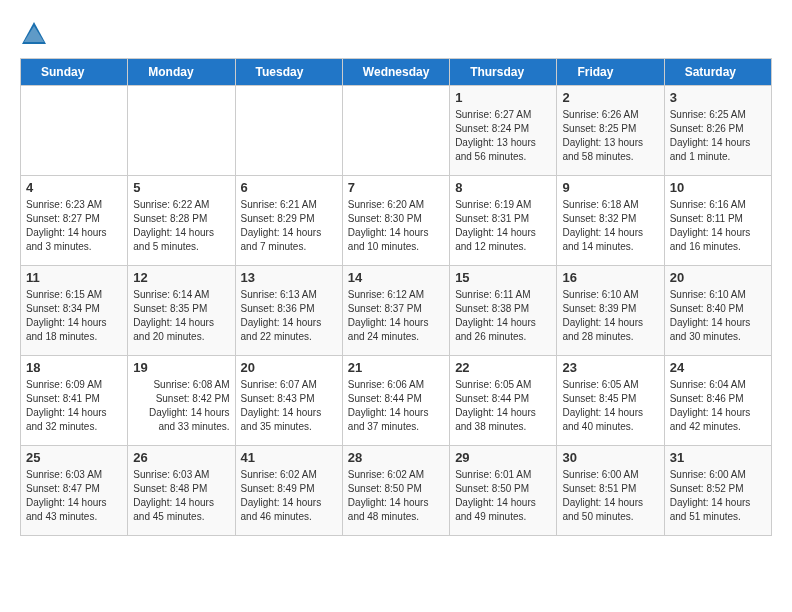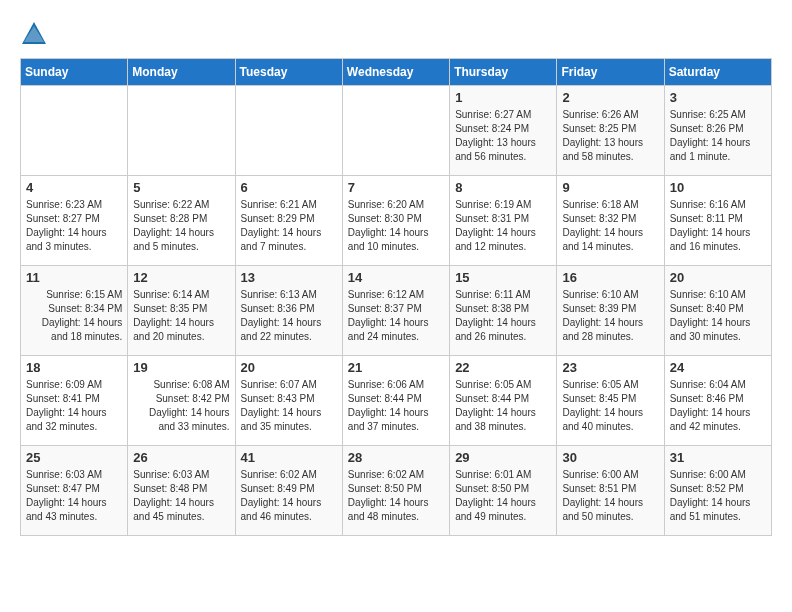--- a/index.html
+++ b/index.html
@@ -55,21 +55,21 @@
     table {
       width: 100%;
       border-collapse: collapse;
       table-layout: fixed;
     }
     thead tr th {
       background-color: #2176c7;
       color: #fff;
       font-size: 12px;
       font-weight: bold;
-      padding: 6px 4px;
+      padding: 6px 20px;
       text-align: left;
       border: 1px solid #ccc;
     }
     tbody tr td {
       border: 1px solid #ccc;
       vertical-align: top;
       padding: 4px 5px;
       font-size: 10px;
       color: #333;
       background: #fff;
@@ -190,21 +190,21 @@
         <td>
           <div class="day-number">10</div>
           <div class="day-info" style="white-space: pre-line;">Sunrise: 6:16 AM
 Sunset: 8:11 PM
 Daylight: 14 hours and 16 minutes.</div>
         </td>
       </tr>
       <tr>
         <td>
           <div class="day-number">11</div>
-          <div class="day-info" style="white-space: pre-line; text-align: right;">Sunrise: 6:15 AM
+          <div class="day-info" style="white-space: pre-line;">Sunrise: 6:15 AM
 Sunset: 8:34 PM
 Daylight: 14 hours and 18 minutes.</div>
         </td>
         <td>
           <div class="day-number">12</div>
           <div class="day-info" style="white-space: pre-line;">Sunrise: 6:14 AM
 Sunset: 8:35 PM
 Daylight: 14 hours and 20 minutes.</div>
         </td>
         <td>

